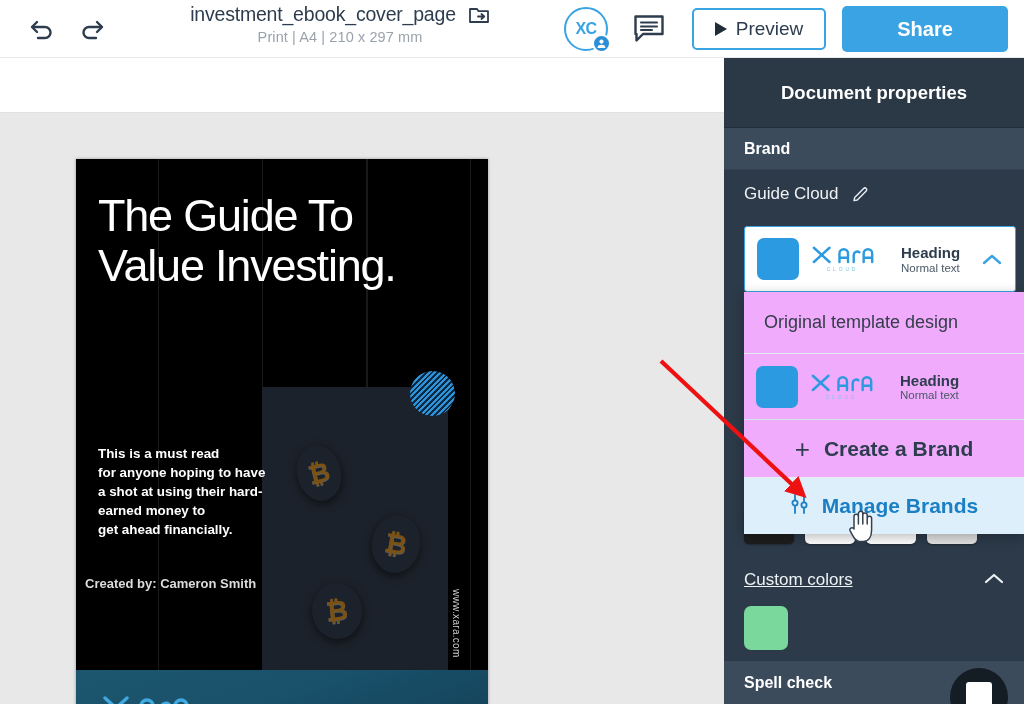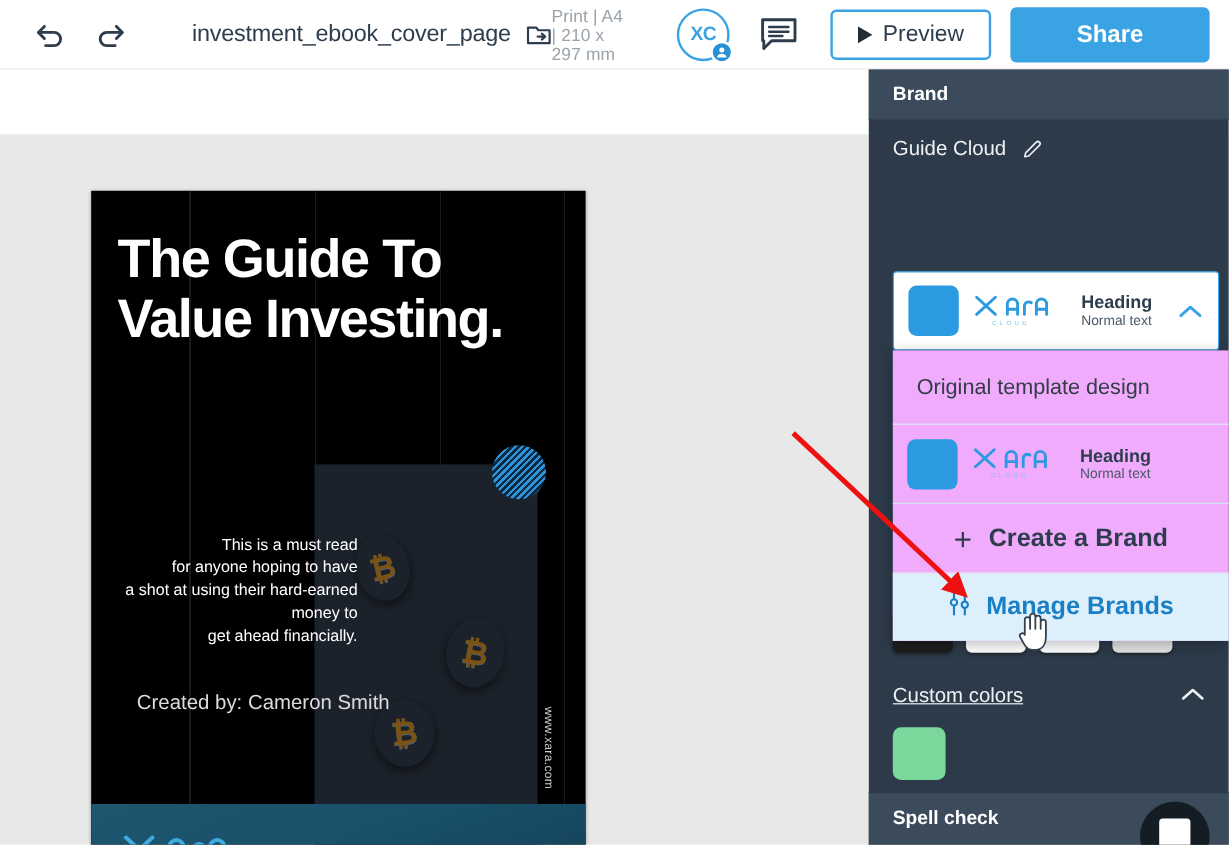--- a/index.html
+++ b/index.html
@@ -16,21 +16,21 @@
     position: absolute; left: 0; top: 0; width: 1024px; height: 58px;
     background: #ffffff; border-bottom: 1px solid #e6e8ea;
     display: flex; align-items: center;
   }
   .undo-redo { display: flex; align-items: center; gap: 22px; margin-left: 28px; }
   .ur-btn { width: 28px; height: 28px; display: flex; align-items: center; justify-content: center; cursor: pointer; }
   .ur-btn svg { display: block; }
 
   .doc-title-wrap {
     position: absolute; left: 160px; top: 3px; width: 360px;
-    display: flex; align-items: center;
+    display: flex; flex-direction: column; align-items: center;
   }
   .doc-title-row { display: flex; align-items: center; gap: 12px; }
   .doc-title {
     font-size: 19.5px; color: #2e3d4d; font-weight: 400; letter-spacing: -0.2px;
     white-space: nowrap;
   }
   .doc-move-icon { width: 22px; height: 22px; cursor: pointer; }
   .doc-sub { font-size: 14.5px; color: #9aa3ab; margin-top: 3px; letter-spacing: 0.1px; }
 
   .topbar-right {
@@ -84,32 +84,31 @@
   }
   .page-stripes {
     position: absolute; inset: 0;
     background:
       linear-gradient(90deg, transparent 0 19.8%, #1a1a1a 19.8% 20.1%, transparent 20.1% 45.2%,
       #1a1a1a 45.2% 45.5%, transparent 45.5% 70.5%, #1a1a1a 70.5% 70.8%, transparent 70.8% 95.6%,
       #1a1a1a 95.6% 95.9%, transparent 95.9%);
   }
   .cover-title {
     position: absolute; left: 22px; top: 32px; width: 370px;
-    color: #fff; font-size: 45px; font-weight: 700; line-height: 1.12;
+    color: #fff; font-size: 45px; font-weight: 400; line-height: 1.12;
     letter-spacing: -1.2px;
   }
   .cover-body {
     position: absolute; left: 22px; top: 285px; width: 200px;
-    color: #fff; font-size: 13.4px; font-weight: 400; line-height: 1.42;
+    color: #fff; font-size: 13.4px; font-weight: 700; line-height: 1.42;
     white-space: pre-line;
-    text-align: right;
   }
   .cover-credit {
-    position: absolute; left: 38px; top: 417px;
-    color: #dcdcdc; font-size: 17px; font-weight: 400;
+    position: absolute; left: 9px; top: 417px;
+    color: #dcdcdc; font-size: 13px; font-weight: 700;
   }
   .photo-block {
     position: absolute; left: 186px; top: 228px; width: 186px; height: 363px;
     background: #1c222b;
   }
   .coin { position: absolute; border-radius: 50%; }
   .coin-face {
     width: 100%; height: 100%; border-radius: 50%;
     background: radial-gradient(circle at 36% 30%, #f3d98c 0%, #e0b martyr 0%, #dfae48 45%, #b8832a 78%, #8a5f1c 100%);
     display: flex; align-items: center; justify-content: center;
@@ -343,20 +342,21 @@
         </div>
       </div>
     </div>
   </div>
 
   <div class="v-scroll-track">
     <div class="v-scroll-thumb" style="top:5px; right:3px; position:absolute;"></div>
   </div>
 
   <div class="panel">
+    <div class="panel-header">Document properties</div>
     <div class="section-bar">Brand</div>
 
     <div class="brand-name-row">
       <span>Guide Cloud</span>
       <span class="pencil-icon">
         <svg width="19" height="19" viewBox="0 0 19 19">
           <path d="M3 15.6 L3.7 12.4 L12.6 3.5 a1.8 1.8 0 0 1 2.6 2.6 L6.3 15 Z" fill="none" stroke="#e9eef2" stroke-width="1.4" stroke-linejoin="round"></path>
         </svg>
       </span>
     </div>

